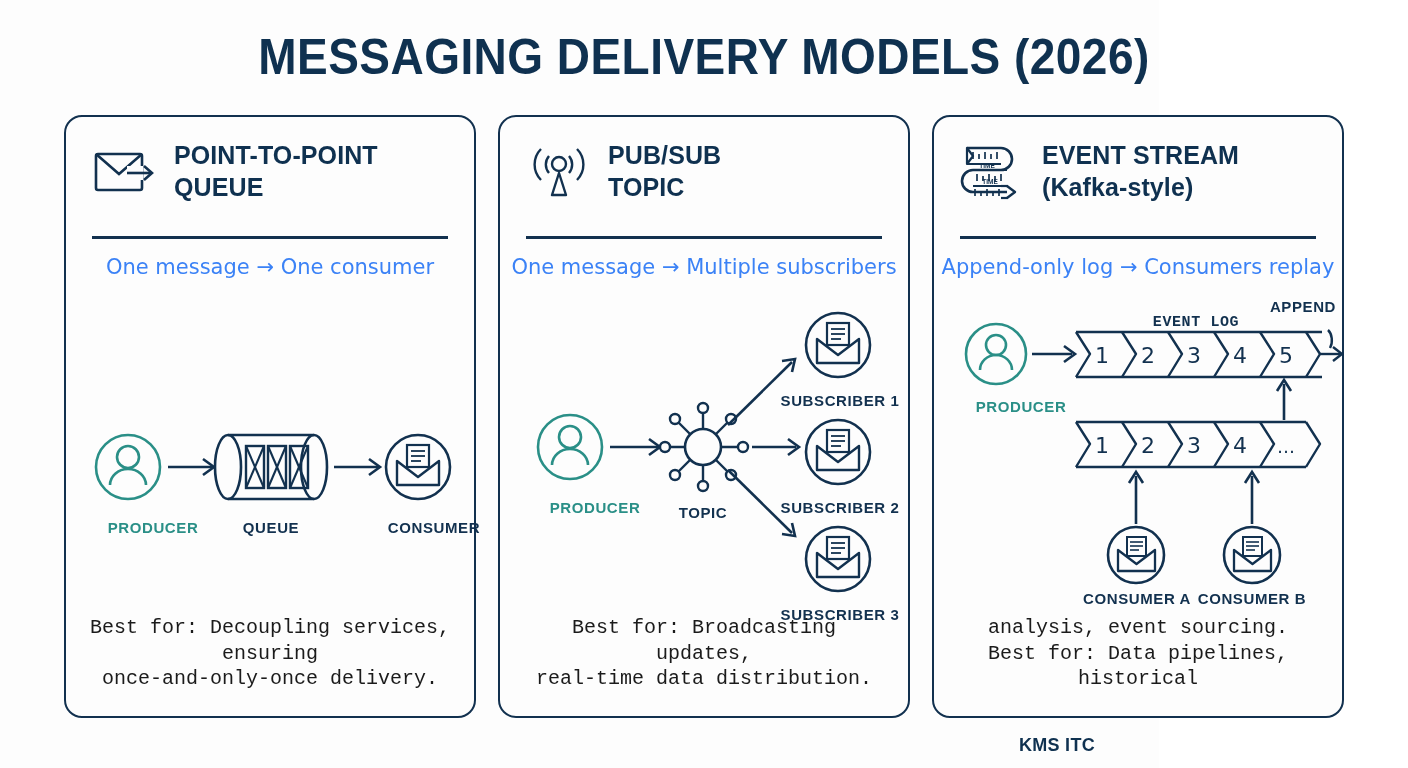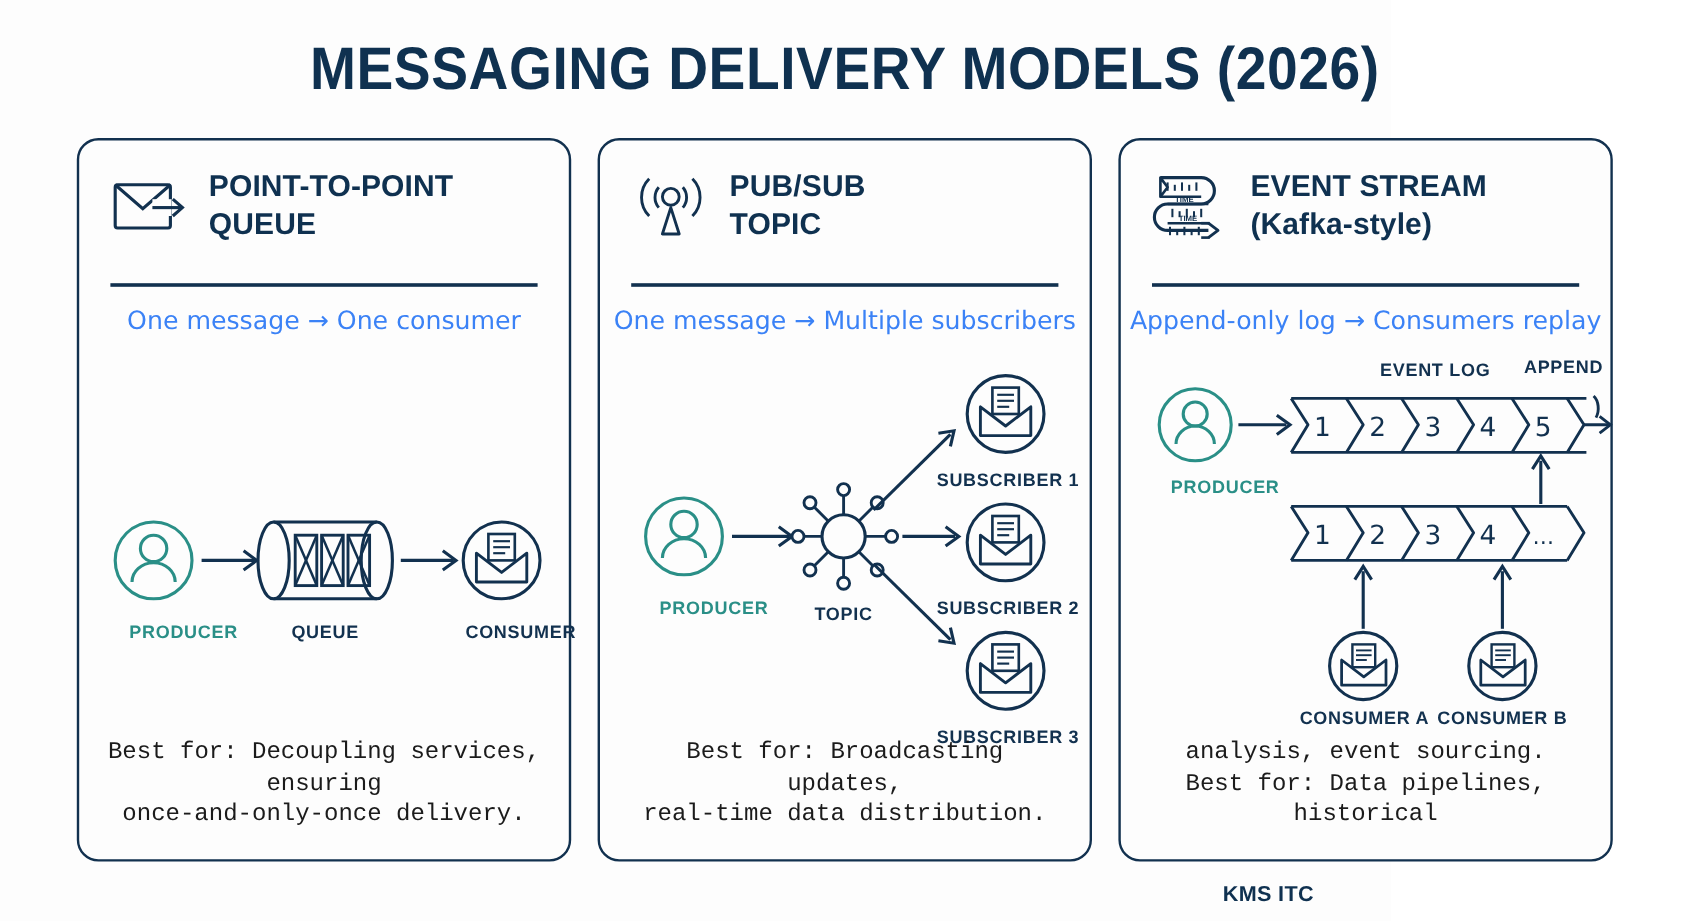--- a/index.html
+++ b/index.html
@@ -457,21 +457,21 @@
           <g>
             <circle cx="318" cy="263" r="28" fill="none" stroke="#12314f" stroke-width="2.6"></circle>
             <rect x="309" y="245" width="19" height="19" fill="#fdfdfd" stroke="#12314f" stroke-width="2"></rect>
             <line x1="312" y1="250" x2="325" y2="250" stroke="#12314f" stroke-width="1.6"></line>
             <line x1="312" y1="254" x2="325" y2="254" stroke="#12314f" stroke-width="1.6"></line>
             <line x1="312" y1="258" x2="321" y2="258" stroke="#12314f" stroke-width="1.6"></line>
             <path d="M300 258 v21 h37 v-21 l-18.5 14 z" fill="#fdfdfd" stroke="#12314f" stroke-width="2.3" stroke-linejoin="round"></path>
           </g>
         </svg>
         <div class="nlabel teal" style="left:62px; top:106px;">PRODUCER</div>
-        <div class="nlabel" style="left:262px; top:8px;">EVENT LOG</div>
+        <div class="nlabel" style="left:262px; top:22px;font-family:Liberation Mono, monospace;">EVENT LOG</div>
         <div class="nlabel" style="left:369px; top:6px;">APPEND</div>
         <div class="nlabel" style="left:203px; top:298px;">CONSUMER A</div>
         <div class="nlabel" style="left:318px; top:298px;">CONSUMER B</div>
       </div>
 
       <div class="bestfor">
         <div>analysis, event sourcing.</div>
         <div>Best for: Data pipelines, historical</div>
       </div>
     </div>

